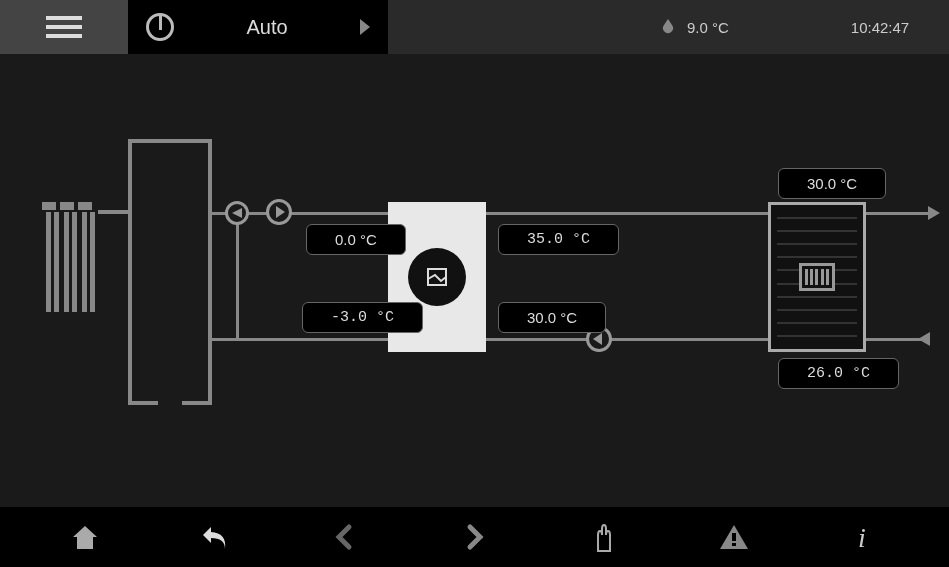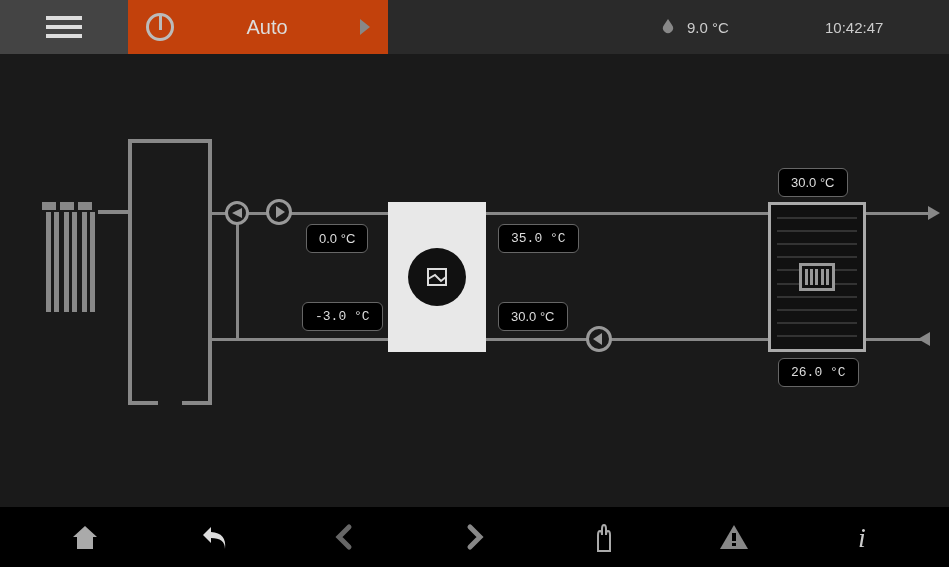--- a/index.html
+++ b/index.html
@@ -26,21 +26,21 @@
     .menu-btn {
       width: 128px;
       background: #444;
       display: flex;
       align-items: center;
       justify-content: center;
       cursor: pointer;
     }
     .mode-btn {
       width: 260px;
-      background: #c2410c;
+      background: #000000;
       display: flex;
       align-items: center;
       cursor: pointer;
       padding: 0 18px;
       justify-content: space-between;
     }
     .mode-icon {
       width: 28px;
       height: 28px;
       border: 3px solid #bbb;
@@ -78,21 +78,21 @@
       font-size: 15px;
       gap: 4px;
     }
     .header-row {
       display: flex;
       align-items: center;
       justify-content: flex-end;
       gap: 16px;
     }
     .info-left { display: flex; align-items: center; gap: 10px; min-width: 150px; }
-    .info-right { min-width: 110px; text-align: left; }
+    .info-right { min-width: 110px; text-align: center; }
     .small-icon { width: 18px; height: 18px; display: inline-flex; align-items: center; justify-content: center; }
     .temp-icon svg { width: 14px; height: 18px; }
     .user-icon svg { width: 16px; height: 16px; }
 
     
     .diagram {
       position: absolute;
       top: 54px;
       left: 0;
       right: 0;
@@ -100,22 +100,22 @@
     }
     .line {
       position: absolute;
       background: #888;
     }
     .temp-badge {
       position: absolute;
       background: #000;
       border: 1px solid #666;
       border-radius: 6px;
-      padding: 6px 12px;
-      font-size: 13px;
+      padding: 6px 28px;
+      font-size: 15px;
       color: #ddd;
       white-space: nowrap;
     }
     .source-box {
       position: absolute;
       left: 128px;
       top: 85px;
       width: 84px;
       height: 266px;
       border: 4px solid #888;

